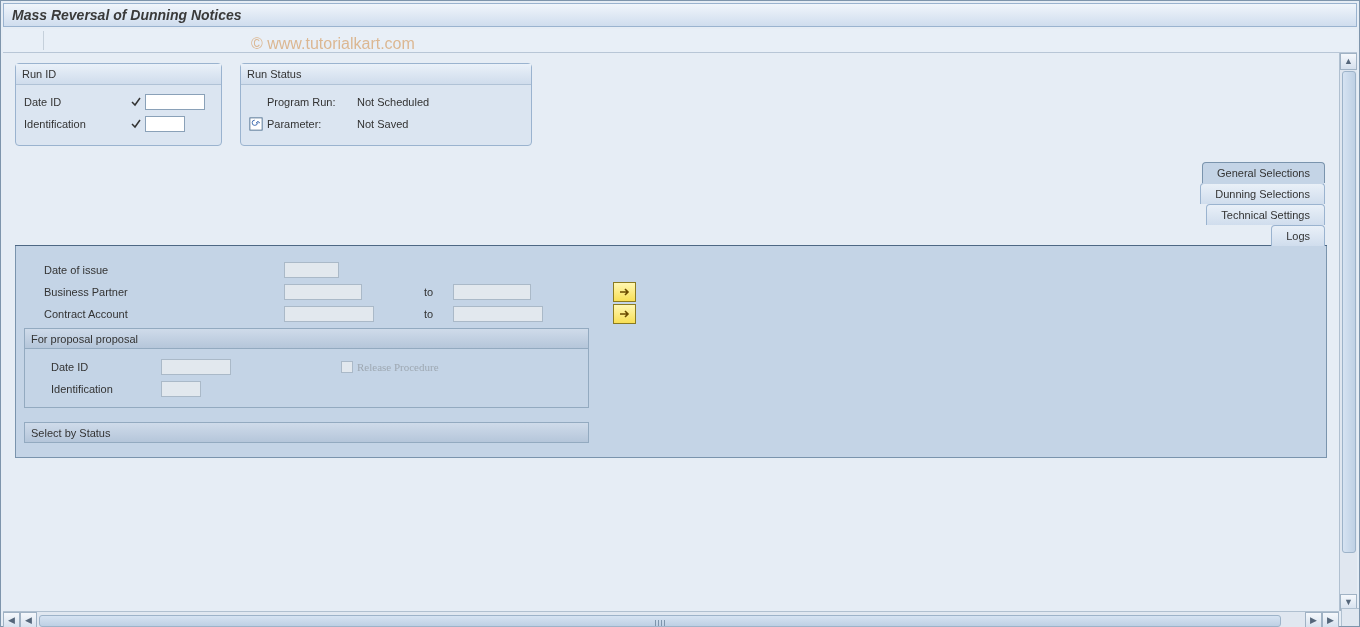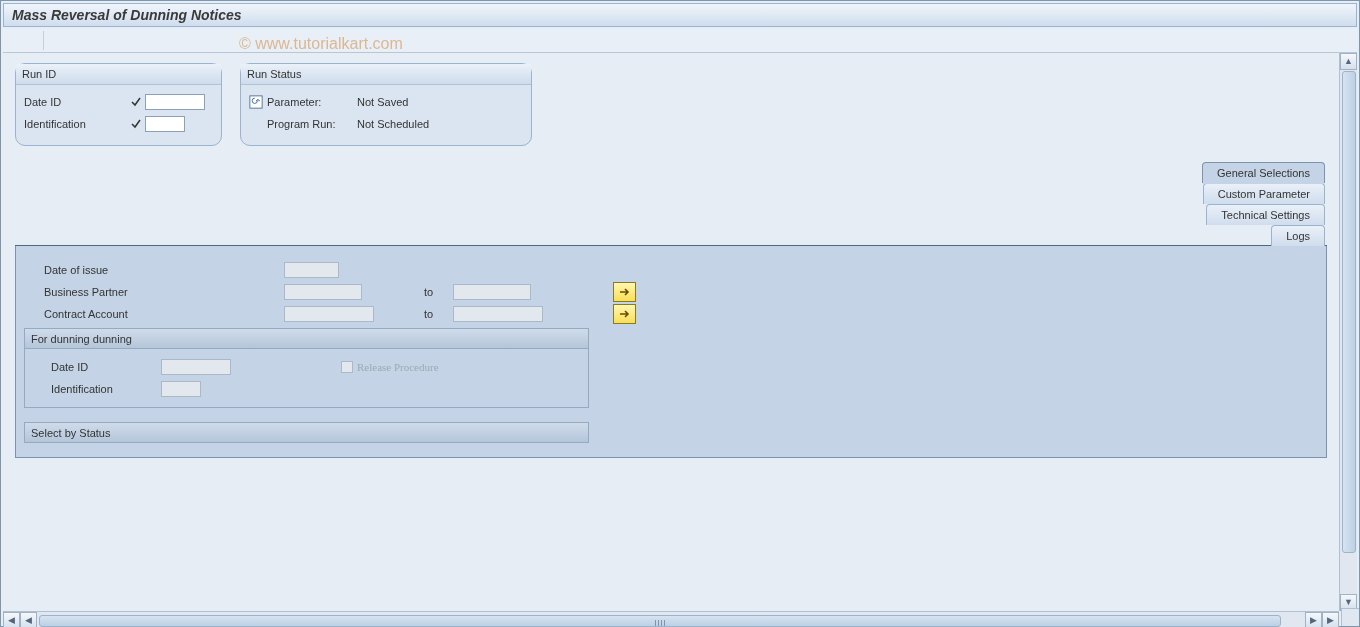--- a/index.html
+++ b/index.html
@@ -78,21 +78,21 @@
   }
 
   
   .groups-row {
     display: flex;
     gap: 18px;
   }
   .group-box {
     border: 1px solid #9ab3cf;
     background: #dbe5f1;
-    border-radius: 10px;
+    border-radius: 4px;
   }
   .group-header {
     background: linear-gradient(#eaf1f9, #cfdcec);
     border-bottom: 1px solid #b0c2d6;
     padding: 2px 6px;
     font-size: 11px;
     color: #333;
     height:16px;
     display:flex;
     align-items:center;
@@ -269,21 +269,21 @@
     width:20px;height:10px;
     display:flex;gap:2px;align-items:center;justify-content:center;
   }
   .h-grip span{width:1px;height:6px;background:#7e95ac;}
 
   .tri { font-size:9px; color:#55667a; line-height:1;}
 
   
   .watermark {
     position:absolute;
-    top:34px; left:238px;
+    top:34px; left:250px;
     font-size:16px;
     color:#d59a5d;
     opacity:0.65;
     pointer-events:none;
     font-family: Arial, sans-serif;
   }
   .scroll-corner{
     position:absolute; right:0; bottom:0;
     width:17px; height:17px;
     background:#e0e7f0;
@@ -353,44 +353,44 @@
                 <input class="inp" style="width: 40px;" value="">
               </span>
             </div>
           </div>
         </div>
 
         <div class="group-box" style="width:290px">
           <div class="group-header">Run Status</div>
           <div class="group-body">
             <div class="field-row">
+              <span style="width:18px"></span>
+              <span class="field-label" style="width:90px">Program Run:</span>
+              <span>Not Scheduled</span>
+            </div>
+            <div class="field-row">
               <span style="width:18px;display:inline-flex">
                 <svg viewBox="0 0 16 16" width="14" height="14">
                     <rect x="1" y="1" width="14" height="14" fill="#fff" stroke="#4a6b8c"></rect>
                     <path d="M8 3a5 5 0 1 0 5 5h-2l3-3 3 3h-2" transform="scale(0.6) translate(3 3)" fill="none" stroke="#1a4fa0" stroke-width="1.5"></path>
                   </svg>
               </span>
               <span class="field-label" style="width:90px">Parameter:</span>
               <span>Not Saved</span>
             </div>
-            <div class="field-row">
-              <span style="width:18px"></span>
-              <span class="field-label" style="width:90px">Program Run:</span>
-              <span>Not Scheduled</span>
-            </div>
           </div>
         </div>
 
 
       </div>
 
       <div class="tabstrip">
         <span style="width:18px"></span>
         <div class="tab active">General Selections</div>
-        <div class="tab">Custom Parameter</div>
+        <div class="tab">Dunning Selections</div>
         <div class="tab">Technical Settings</div>
         <div class="tab">Logs</div>
       </div>
 
       <div class="tab-page">
         <div class="tab-page-inner">
 
           <div class="form-line">
             <span class="col-label">Date of issue</span>
             <span class="col-f1"><input class="inp gray" style="width: 55px;"></span>
@@ -418,21 +418,21 @@
             <span class="col-btn">
               <span class="yellow-btn">
                 <svg viewBox="0 0 12 12">
                     <path d="M1 6h8M6 3l3 3-3 3" fill="none" stroke="#6a4b00" stroke-width="1.6"></path>
                   </svg>
               </span>
             </span>
           </div>
 
           <div class="sub-block">
-            <div class="sub-block-head">For dunning dunning</div>
+            <div class="sub-block-head">For proposal proposal</div>
             <div class="sub-block-body">
               <div class="form-line">
                 <span class="col-label" style="width:110px">Date ID</span>
                 <input class="inp gray" style="width: 70px;">
                 <span style="width:110px"></span>
                 <span class="chkbox disabled"></span>
                 <span class="disabled-text">Release Procedure</span>
               </div>
               <div class="form-line">
                 <span class="col-label" style="width:110px">Identification</span>

